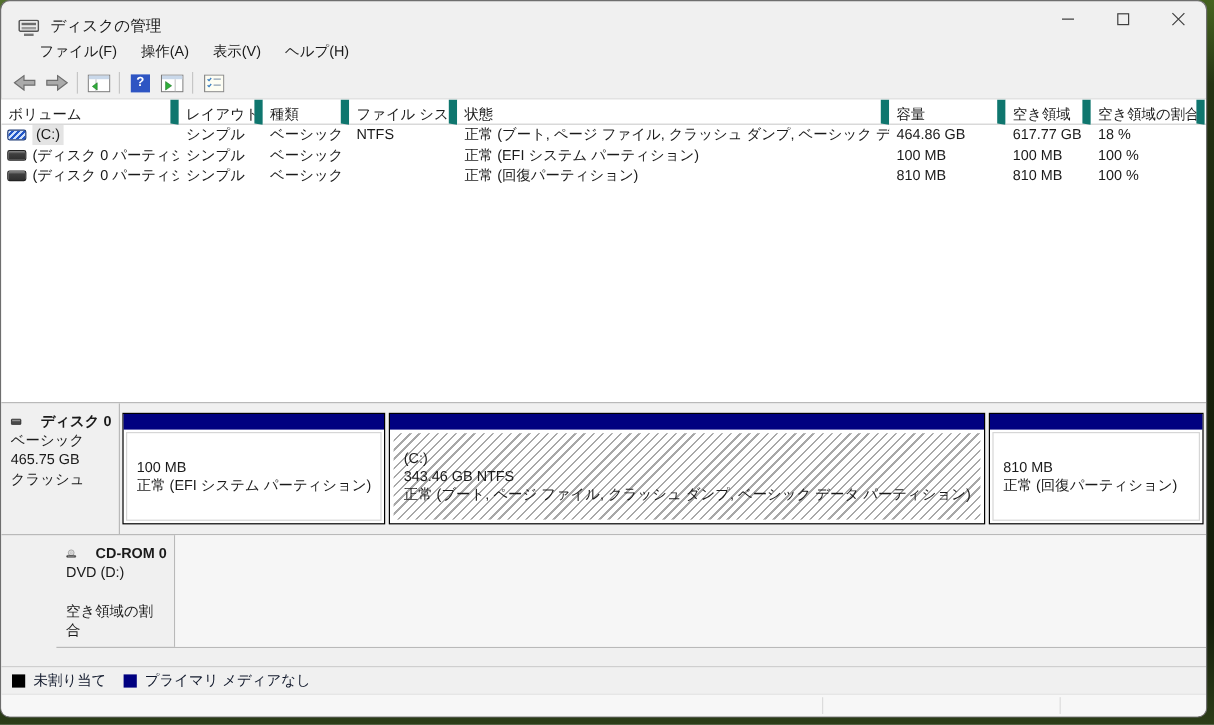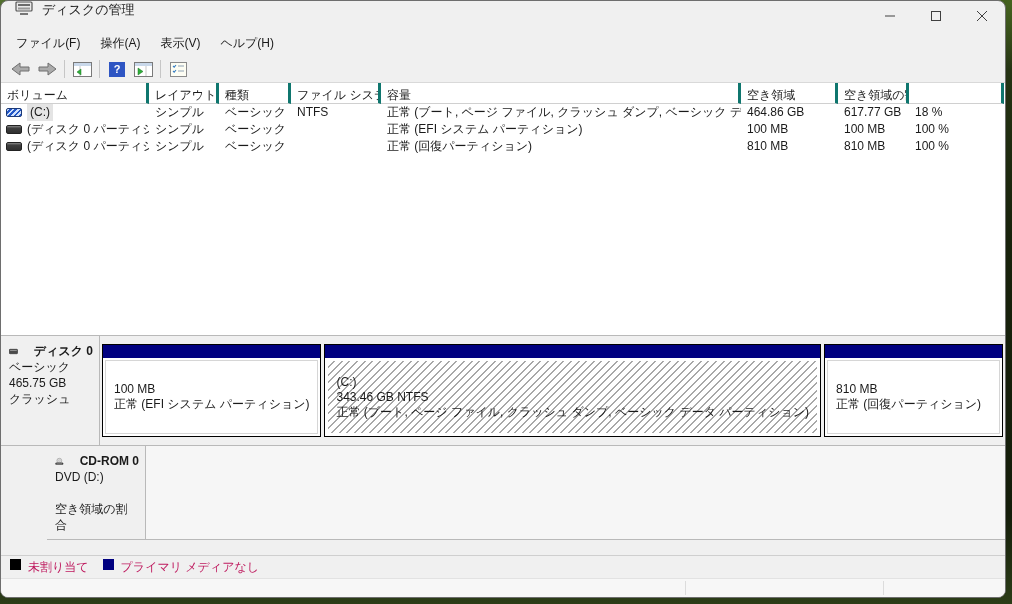--- a/index.html
+++ b/index.html
@@ -11,42 +11,42 @@
       radial-gradient(circle at 100% 0%, #46641f 0, rgba(70,100,31,0) 70px),
       linear-gradient(180deg, #2a3a16 0%, #18220c 40%, #141d0a 85%, #2c3d18 100%);
     position: relative;
   }
   .window {
     position:absolute; left:0; top:0; width:1006px; height:598px;
     background:#f0f0f0; border:1px solid #6e6e6e; border-radius:8px;
     overflow:hidden; display:flex; flex-direction:column;
   }
   
-  .titlebar { height:30px; display:flex; align-items:flex-start; padding-left:14px; flex:none; }
+  .titlebar { height:30px; display:flex; align-items:flex-end; padding-left:14px; flex:none; }
   .title-icon { width:18px; height:15px; margin-right:9px; flex:none; }
   .title-text { font-size:13px; color:#1a1a1a; white-space:nowrap; }
   .controls { margin-left:auto; display:flex; height:100%; }
   .ctrl { width:46px; height:100%; display:flex; align-items:center; justify-content:center;
           color:#404040; font-size:13px; }
   .ctrl svg { display:block; }
   
-  .menubar { height:25px; display:flex; align-items:center; padding-left:5px; flex:none; }
+  .menubar { height:25px; display:flex; align-items:center; padding-left:22px; flex:none; }
   .menu-item { font-size:12px; color:#1a1a1a; padding:3px 10px; white-space:nowrap; }
   
   .toolbar { height:27px; display:flex; align-items:center; padding-left:7px;
              border-bottom:1px solid #d9d9d9; flex:none; }
   .tool-btn { width:26px; height:22px; display:flex; align-items:center; justify-content:center; }
   .tool-sep { width:1px; height:18px; background:#c6c6c6; margin:0 4px; }
   .help-box { width:16px; height:15px; color:#fff; font-weight:bold; font-size:11px;
               display:flex; align-items:center; justify-content:center; }
   
   .listview { background:#fff; height:252px; flex:none; overflow:hidden; }
   .vgrid { display:grid; grid-template-columns:148px 70px 72px 90px 360px 97px 71px 95px 1fr; }
   .vh { font-size:12px; color:#1a1a1a; padding:4px 0 3px 6px; background:#fff;
-        border-right:3px solid #0f766e; border-bottom:1px solid #d0d0d0;
+        border-right:7px solid #0f766e; border-bottom:1px solid #d0d0d0;
         white-space:nowrap; overflow:hidden; height:21px; }
   .vc { font-size:12px; color:#1a1a1a; height:17px; line-height:17px; padding-left:6px;
         white-space:nowrap; overflow:hidden; }
   .vol-cell { display:flex; align-items:center; gap:5px; padding-left:5px; }
   .drive-ico { width:16px; height:9px; border-radius:2px; flex:none; }
   .drive-gray { background:linear-gradient(180deg,#8a8a8a 0%, #3f3f3f 30%, #303030 100%); border:1px solid #222; }
   .drive-blue { background:repeating-linear-gradient(135deg,#cfe0fb 0 2px, #2257c8 2px 3.6px); border:1px solid #1d3a77; }
   .vol-hl { background:#e4e4e4; padding:0 3px; }
   
   .graph { flex:1; background:#f0f0f0; border-top:1px solid #b9b9b9; display:flex; flex-direction:column; overflow:hidden; }
@@ -67,21 +67,21 @@
   .part.sel .part-body {
     border:none; margin:3px;
     background:repeating-linear-gradient(135deg,#ffffff 0 4px, #a8a8a8 4px 5.4px);
   }
   .p-efi { flex:0 0 18.55%; }
   .p-c   { flex:0 0 53.6%; }
   .p-rec { flex:1; }
   
   .legendbar { height:23px; flex:none; border-top:1px solid #cfcfcf; display:flex;
                align-items:center; padding-left:9px; gap:14px; background:#f0f0f0; }
-  .leg-item { display:flex; gap:7px; font-size:12px; color:#be185d; }
+  .leg-item { display:flex; align-items:center; gap:7px; font-size:12px; color:#0f172a; }
   .leg-swatch { width:11px; height:11px; flex:none; }
   
   .statusbar { height:19px; flex:none; background:#f7f7f7; border-top:1px solid #e2e2e2; position:relative; }
   .sb-sep { position:absolute; top:2px; bottom:2px; width:1px; background:#dcdcdc; }
 </style>
 </head>
 <body>
 
 <div class="window">
 
@@ -162,20 +162,21 @@
       </svg>
     </div>
   </div>
 
   <div class="listview">
     <div class="vgrid">
       <div class="vh">ボリューム</div>
       <div class="vh">レイアウト</div>
       <div class="vh">種類</div>
       <div class="vh">ファイル システム</div>
+      <div class="vh">状態</div>
       <div class="vh">容量</div>
       <div class="vh">空き領域</div>
       <div class="vh">空き領域の割合</div>
       <div class="vh"></div>
     </div>
 
     <div class="vgrid">
       <div class="vc vol-cell">
         <span class="drive-ico drive-blue"></span>
         <span class="vol-hl">(C:)</span>

